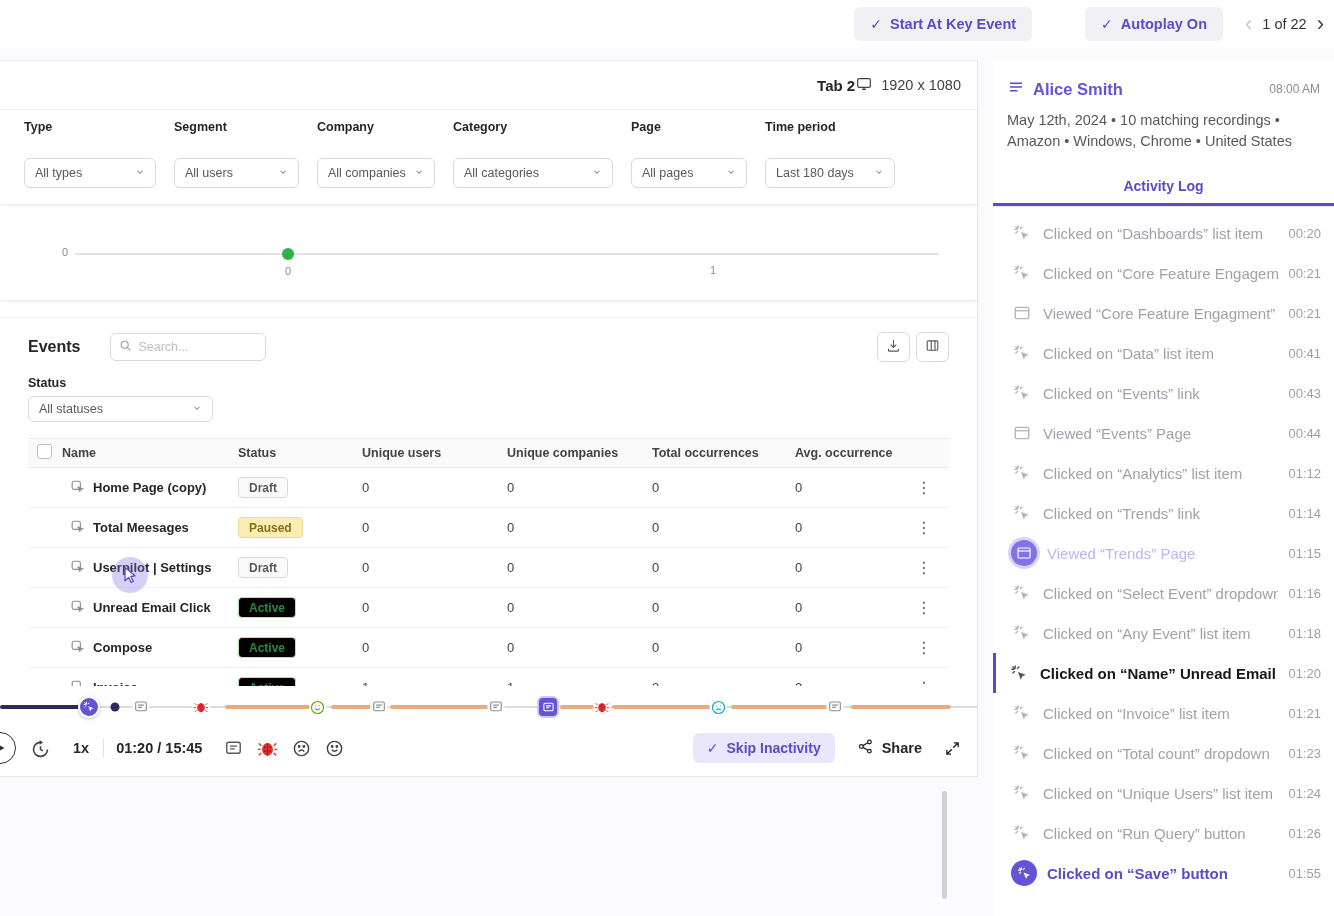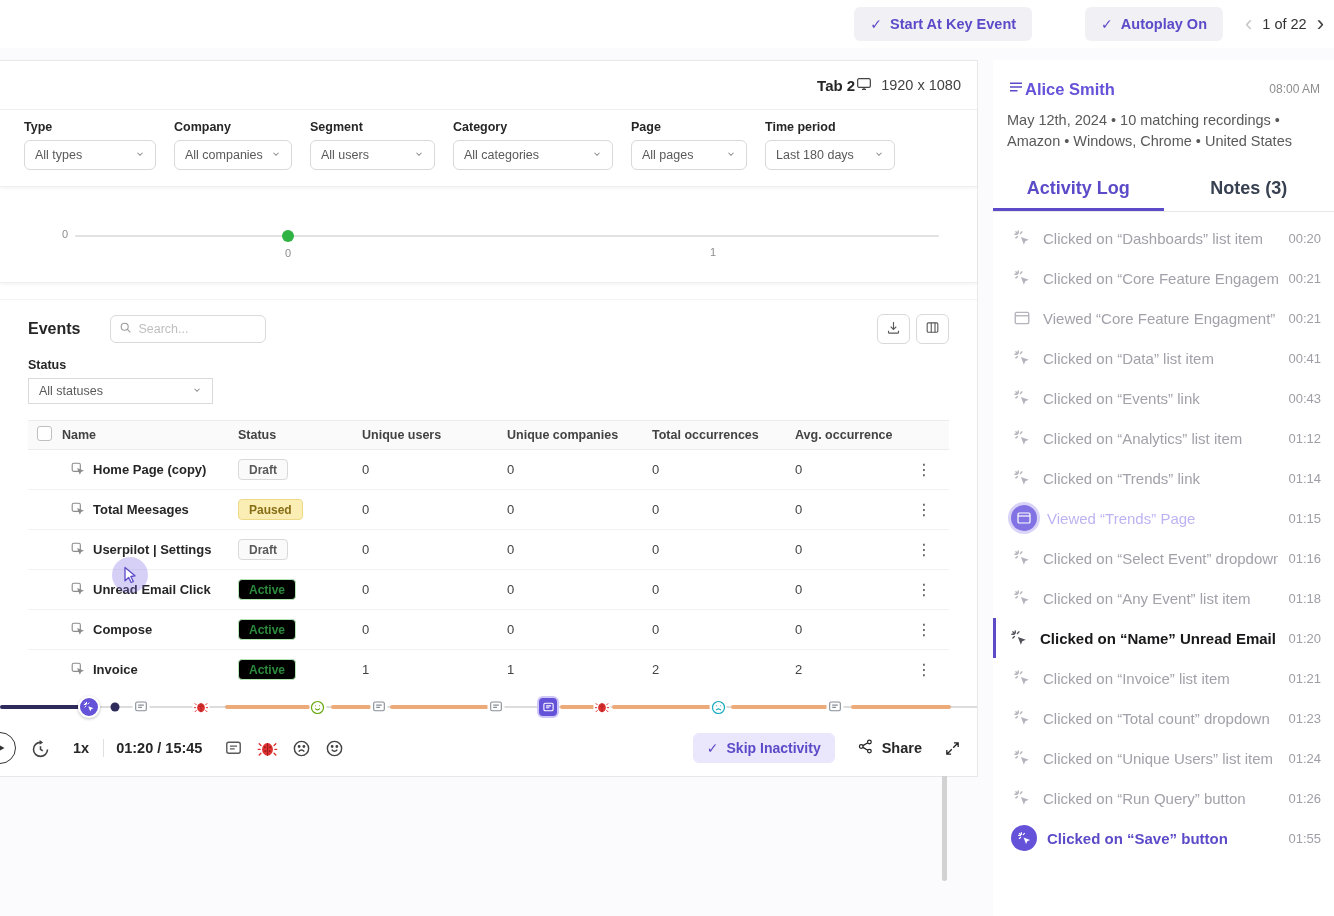--- a/index.html
+++ b/index.html
@@ -25,21 +25,21 @@
   .player { position:absolute; left:0; top:60px; width:978px; height:717px; background:#fff;
             border:1px solid #e8e8e8; border-left:none; }
   .p-head { height:48px; display:flex; align-items:center; justify-content:flex-end;
             padding:0 16px 0 28px; }
   .p-tab { font-size:15px; font-weight:700; color:#262626; }
   .p-res { display:flex; align-items:center; gap:8px; font-size:14.5px; color:#434343; }
 
   .filters { border-top:1px solid #efefef; border-bottom:1px solid #efefef; box-shadow:0 2px 3px rgba(0,0,0,.04);
              display:flex; gap:18px; padding:10px 24px 16px 24px; }
   .f-col { display:flex; flex-direction:column; }
-  .f-label { font-size:12.5px; font-weight:700; color:#262626; margin-bottom:6px; }
+  .f-label { font-size:12.5px; font-weight:700; color:#262626; margin-bottom:24px; }
   .f-select { height:30px; border:1px solid #d9d9d9; border-radius:6px; background:#fff;
               display:flex; align-items:center; justify-content:space-between; padding:0 10px;
               font-size:12.5px; color:#595959; cursor:pointer; }
   .f-w1{width:132px}.f-w2{width:125px}.f-w3{width:118px}.f-w4{width:116px}.f-w5{width:160px}.f-w6{width:130px}
 
   .chart { position:relative; height:84px; margin-top:12px; border-bottom:1px solid #efefef;
            box-shadow:0 2px 3px rgba(0,0,0,.04); }
   .track { position:absolute; left:75px; right:38px; top:36px; height:2px; background:#e2e2e2; border-radius:2px; }
   .sdot  { position:absolute; top:-5px; width:12px; height:12px; border-radius:50%; background:#2fb344; }
   .axis0 { position:absolute; left:62px; top:29px; font-size:11px; color:#8c8c8c; }
@@ -52,21 +52,21 @@
   .search { margin-left:30px; width:156px; height:28px; border:1px solid #d9d9d9; border-radius:6px;
             display:flex; align-items:center; gap:6px; padding:0 8px; background:#fff; }
   .search input { border:none; outline:none; width:110px; font-size:12.5px; color:#434343;
                   font-family:inherit; background:transparent; }
   .search input::placeholder { color:#bfbfbf; }
   .ev-actions { margin-left:auto; display:flex; gap:6px; }
   .ic-btn { width:33px; height:30px; border:1px solid #d9d9d9; border-radius:6px; background:#fff;
             display:flex; align-items:center; justify-content:center; cursor:pointer; }
   .status-blk { padding:0 28px; margin-top:14px; }
   .status-lb { font-size:12.5px; font-weight:700; color:#262626; }
-  .status-sel { margin-top:6px; width:185px; height:26px; border:1px solid #d9d9d9; border-radius:0;
+  .status-sel { margin-top:6px; width:185px; height:26px; border:1px solid #d9d9d9; border-radius:6px;
                 display:flex; align-items:center; justify-content:space-between; padding:0 10px;
                 font-size:12.5px; color:#595959; cursor:pointer; background:#fff; }
 
   .tbl { margin:16px 28px 0 28px; }
   .trow { display:grid; grid-template-columns:34px 176px 124px 145px 145px 143px 105px 48px;
           align-items:center; }
   .thead { background:#fafafa; border-top:1px solid #ececec; border-bottom:1px solid #ececec;
            height:30px; font-size:12.5px; font-weight:700; color:#434343; }
   .tr { height:40px; border-bottom:1px solid #f2f2f2; font-size:13px; color:#434343; }
   .cb { width:15px; height:15px; border:1.5px solid #bfbfbf; border-radius:3px; margin-left:9px;
@@ -112,25 +112,25 @@
   .ctl-icons { display:flex; align-items:center; gap:14px; margin-left:22px; }
   .ctl-right { margin-left:auto; display:flex; align-items:center; gap:22px; }
   .skip-pill { height:30px; background:#eae6fb; border-radius:6px; padding:0 14px; display:flex;
                align-items:center; gap:8px; color:#5b4bc8; font-size:14px; font-weight:700; cursor:pointer; }
   .share { display:flex; align-items:center; gap:8px; font-size:14.5px; font-weight:600; color:#262626; cursor:pointer; }
 
   
   .sidebar { position:absolute; left:993px; top:60px; width:341px; height:856px; background:#fff; overflow:hidden; }
   .sb-head { padding:18px 14px 0 14px; }
   .sb-row1 { display:flex; align-items:center; }
-  .sb-user { display:flex; align-items:center; font-size:16.5px; font-weight:700; color:#6452d9; }
+  .sb-user { display:flex; align-items:center; gap:8px; font-size:16.5px; font-weight:700; color:#6452d9; }
   .sb-clock { margin-left:auto; font-size:12px; color:#8c8c8c; }
   .sb-meta { margin-top:10px; font-size:14.5px; line-height:21px; color:#595959; }
   .sb-tabs { margin-top:16px; display:flex; border-bottom:1px solid #e8e8e8; }
-  .sb-tab { flex:1; text-align:center; padding:10px 0 12px 0; font-size:18px; font-weight:700;
+  .sb-tab { flex:1; text-align:center; padding:10px 0 12px 0; font-size:14px; font-weight:700;
             color:#374151; cursor:pointer; }
   .sb-tab.on { color:#5b4bc8; border-bottom:3px solid #5b4bc8; padding-bottom:9px; }
   .acts { padding-top:6px; }
   .act { height:40px; display:flex; align-items:center; gap:10px; padding:0 13px 0 15px;
          border-left:3px solid transparent; cursor:pointer; }
   .act-ic { width:22px; display:flex; align-items:center; justify-content:center; color:#b4b4bc; flex:none; }
   .act-tx { flex:1; font-size:15px; color:#a1a1aa; white-space:nowrap; overflow:hidden; }
   .act-tm { font-size:13px; color:#9e9ea6; flex:none; }
   .act.hl .act-tx { color:#beb3f2; }
   .act.hl .act-ic { width:26px; height:26px; border-radius:50%; background:#8273e4; color:#fff;
@@ -177,33 +177,33 @@
     <div class="filters">
       <div class="f-col f-w1">
         <span class="f-label">Type</span>
         <div class="f-select">
           <span>All types</span>
           <span><svg width="10" height="10" viewBox="0 0 24 24" fill="none" stroke="#8c8c8c" stroke-width="2.5">
                 <path d="M6 9l6 6 6-6"></path>
               </svg></span>
         </div>
       </div>
+      <div class="f-col f-w2">
+        <span class="f-label">Segment</span>
+        <div class="f-select">
+          <span>All users</span>
+          <span><svg width="10" height="10" viewBox="0 0 24 24" fill="none" stroke="#8c8c8c" stroke-width="2.5">
+                <path d="M6 9l6 6 6-6"></path>
+              </svg></span>
+        </div>
+      </div>
       <div class="f-col f-w3">
         <span class="f-label">Company</span>
         <div class="f-select">
           <span>All companies</span>
-          <span><svg width="10" height="10" viewBox="0 0 24 24" fill="none" stroke="#8c8c8c" stroke-width="2.5">
-                <path d="M6 9l6 6 6-6"></path>
-              </svg></span>
-        </div>
-      </div>
-      <div class="f-col f-w2">
-        <span class="f-label">Segment</span>
-        <div class="f-select">
-          <span>All users</span>
           <span><svg width="10" height="10" viewBox="0 0 24 24" fill="none" stroke="#8c8c8c" stroke-width="2.5">
                 <path d="M6 9l6 6 6-6"></path>
               </svg></span>
         </div>
       </div>
       <div class="f-col f-w5">
         <span class="f-label">Category</span>
         <div class="f-select">
           <span>All categories</span>
           <span><svg width="10" height="10" viewBox="0 0 24 24" fill="none" stroke="#8c8c8c" stroke-width="2.5">
@@ -585,21 +585,20 @@
                 <path d="M4 7h16M4 12h16M4 17h10"></path>
               </svg></span>
           <span>Alice Smith</span>
         </span>
         <span class="sb-clock">08:00 AM</span>
       </div>
       <div class="sb-meta">May 12th, 2024 • 10 matching recordings • Amazon • Windows, Chrome • United States</div>
     </div>
     <div class="sb-tabs">
       <div class="sb-tab on">Activity Log</div>
-      <div class="sb-tab">Notes (3)</div>
     </div>
 
     <div class="acts">
       <div class="act">
         <span class="act-ic">
             <svg viewBox="0 0 24 24" width="18" height="18">
               <g stroke="currentColor" stroke-width="1.8" fill="none" stroke-linecap="round">
                 <path d="M7 2.5v3M2.5 7h3M3.8 3.8l2.1 2.1M12 3.8 9.9 5.9M3.8 12l2.1-2.1"></path>
               </g>
               <path d="M10.5 10.5 21 14.4l-4.6 1.9-1.9 4.6z" fill="currentColor"></path>
@@ -649,20 +648,30 @@
                 <path d="M7 2.5v3M2.5 7h3M3.8 3.8l2.1 2.1M12 3.8 9.9 5.9M3.8 12l2.1-2.1"></path>
               </g>
               <path d="M10.5 10.5 21 14.4l-4.6 1.9-1.9 4.6z" fill="currentColor"></path>
             </svg>
           </span>
         <span class="act-tx">Clicked on “Events” link</span>
         <span class="act-tm">00:43</span>
       </div>
       <div class="act">
         <span class="act-ic">
+            <svg viewBox="0 0 24 24" width="18" height="18" fill="none" stroke="currentColor" stroke-width="1.8">
+              <rect x="3" y="4.5" width="18" height="15" rx="2"></rect>
+              <path d="M3 9h18"></path>
+            </svg>
+          </span>
+        <span class="act-tx">Viewed “Events” Page</span>
+        <span class="act-tm">00:44</span>
+      </div>
+      <div class="act">
+        <span class="act-ic">
             <svg viewBox="0 0 24 24" width="18" height="18">
               <g stroke="currentColor" stroke-width="1.8" fill="none" stroke-linecap="round">
                 <path d="M7 2.5v3M2.5 7h3M3.8 3.8l2.1 2.1M12 3.8 9.9 5.9M3.8 12l2.1-2.1"></path>
               </g>
               <path d="M10.5 10.5 21 14.4l-4.6 1.9-1.9 4.6z" fill="currentColor"></path>
             </svg>
           </span>
         <span class="act-tx">Clicked on “Analytics” list item</span>
         <span class="act-tm">01:12</span>
       </div>

